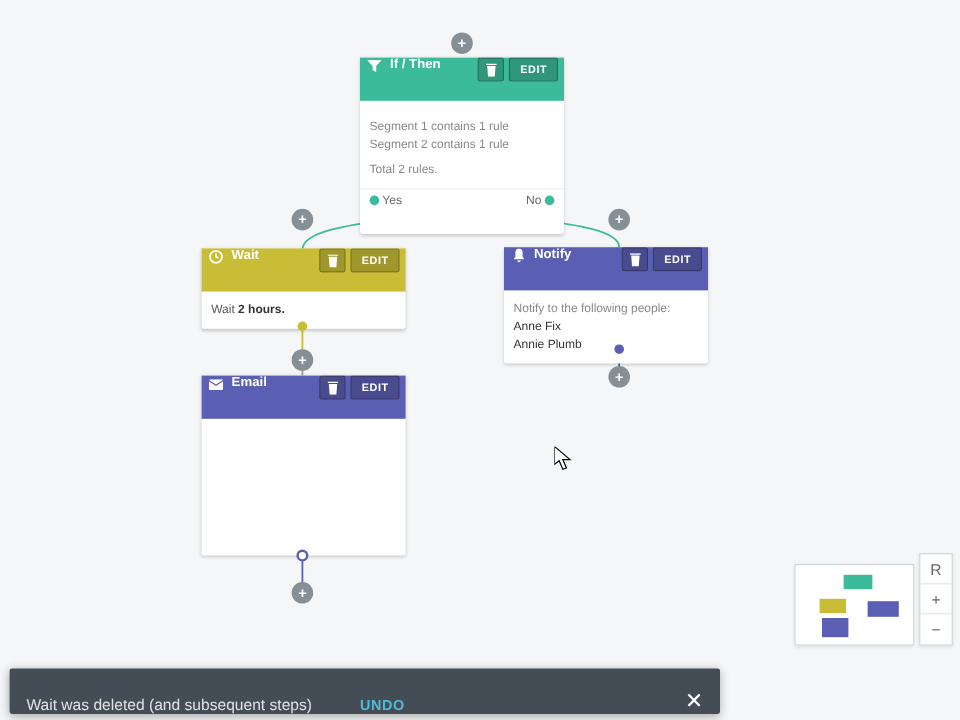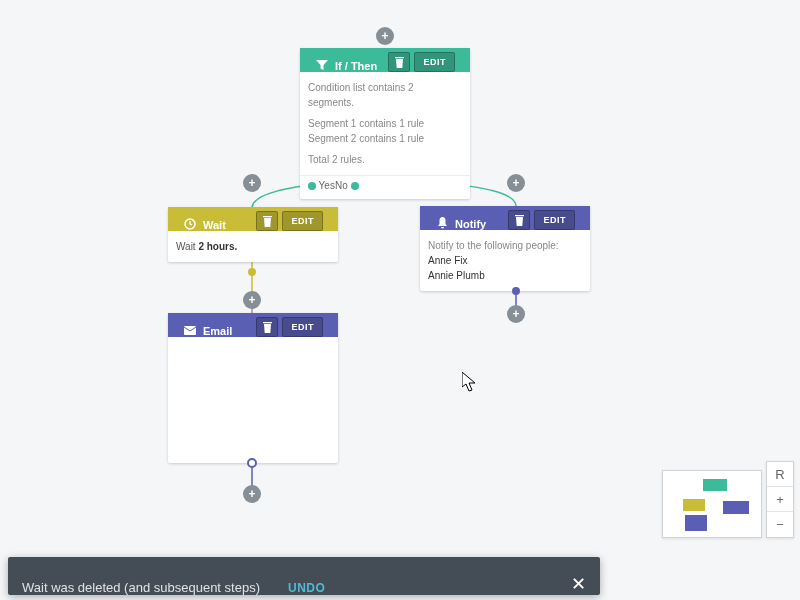--- a/index.html
+++ b/index.html
@@ -3,43 +3,43 @@
 <meta charset="utf-8">
 <style>
 *{box-sizing:border-box;margin:0;padding:0;font-family:Arial,Helvetica,sans-serif}
 body{background:#f5f6f7;width:800px;height:600px;overflow:hidden;position:relative}
 svg.connectors{position:absolute;top:0;left:0;width:800px;height:600px;pointer-events:none}
 
 .add-btn{position:absolute;width:18px;height:18px;border-radius:50%;background:#868e96;display:flex;align-items:center;justify-content:center;cursor:pointer;z-index:5}
 .add-btn span{color:#fff;font-size:12px;font-weight:bold;line-height:1}
 
 .node{position:absolute;width:170px;background:#fff;box-shadow:0 1px 3px rgba(0,0,0,.18);border-radius:2px;font-size:10px;z-index:2}
-.node .hdr{height:24px;display:flex;align-items:flex-end;padding:0 15px;color:#fff}
+.node .hdr{height:36px;display:flex;align-items:flex-start;padding:0 5px;color:#fff}
 .node .hdr .icon{width:14px;height:14px;margin-right:6px;display:flex;align-items:center;justify-content:center}
 .node .hdr .title{flex:1;font-size:11px;font-weight:bold}
 .node .hdr .del{width:22px;height:20px;background:rgba(0,0,0,.2);border:1px solid rgba(0,0,0,.25);border-radius:2px;margin-right:4px;display:flex;align-items:center;justify-content:center;cursor:pointer}
 .node .hdr .edit{height:20px;padding:0 8px;background:rgba(0,0,0,.2);border:1px solid rgba(0,0,0,.25);border-radius:2px;color:#fff;font-size:9px;font-weight:bold;letter-spacing:.5px;display:flex;align-items:center;cursor:pointer}
 .node .body{padding:8px;color:#888;font-size:10px;line-height:1.5}
-.node .footer{padding:4px 8px 8px;border-top:1px solid #eee;font-size:10px;color:#666;display:flex;justify-content:flex-start}
+.node .footer{padding:4px 8px 22px;border-top:1px solid #eee;font-size:10px;color:#666;display:flex;justify-content:space-between}
 .dot{width:8px;height:8px;border-radius:50%;display:inline-block;vertical-align:middle}
 .dot.green{background:#3cbb9a}
 .dot.yellow{background:#c9bd37}
 .dot.indigo{background:#5a5fb3}
 .dot.open{width:10px;height:10px;border:2px solid #5a5fb3;background:#fff}
 
 .hdr.green{background:#3cbb9a}
 .hdr.yellow{background:#c9bd37}
 .hdr.indigo{background:#5a5fb3}
 
 .thumb{width:60px;height:80px;border:1px solid #ddd;background:#fafafa;margin-right:8px;position:relative}
 .thumb::before{content:"";position:absolute;top:8px;left:6px;right:6px;height:8px;background:#c5c8e8}
 .thumb::after{content:"";position:absolute;top:24px;left:14px;width:32px;height:18px;background:#eee}
 
 .toast{position:absolute;left:8px;bottom:5px;right:200px;height:38px;background:#444d55;color:#dfe3e6;display:flex;align-items:flex-end;padding:0 14px;font-size:13px;border-radius:2px;box-shadow:0 2px 8px rgba(0,0,0,.3)}
-.toast .undo{margin-left:28px;color:#4fbad6;font-weight:bold;letter-spacing:.5px;font-size:12px;cursor:pointer}
+.toast .undo{margin-left:40px;color:#4fbad6;font-weight:bold;letter-spacing:.5px;font-size:12px;cursor:pointer}
 .toast .close{margin-left:auto;color:#fff;font-size:18px;cursor:pointer}
 
 .minimap{position:absolute;right:38px;bottom:62px;width:100px;height:68px;background:#fff;border:1px solid #d0d4d8;box-shadow:0 1px 3px rgba(0,0,0,.1)}
 .mm{position:absolute}
 .mm.g{background:#3cbb9a;width:24px;height:12px;left:40px;top:8px}
 .mm.y{background:#c9bd37;width:22px;height:12px;left:20px;top:28px}
 .mm.i1{background:#5a5fb3;width:26px;height:13px;left:60px;top:30px}
 .mm.i2{background:#5a5fb3;width:22px;height:16px;left:22px;top:44px}
 
 .zoomctl{position:absolute;right:6px;bottom:62px;width:28px;background:#fff;border:1px solid #d0d4d8;box-shadow:0 1px 3px rgba(0,0,0,.1)}
@@ -88,21 +88,20 @@
     </span>
     <span class="title">If / Then</span>
     <span class="del">
       <svg width="9" height="11" viewBox="0 0 9 11">
           <path d="M1 2h7l-.7 9H1.7zM0 0h9v1.2H0zM3 0h3v1H3z" fill="#fff"></path>
         </svg>
     </span>
     <span class="edit">EDIT</span>
   </div>
   <div class="body">
-    <div>Condition list contains 2 segments.</div>
     <div style="height:6px"></div>
     <div>Segment 1 contains 1 rule</div>
     <div>Segment 2 contains 1 rule</div>
     <div style="height:6px"></div>
     <div>Total 2 rules.</div>
   </div>
   <div class="footer">
     <span><span class="dot green"></span> <span>Yes</span></span>
     <span><span>No</span> <span class="dot green"></span></span>
   </div>

